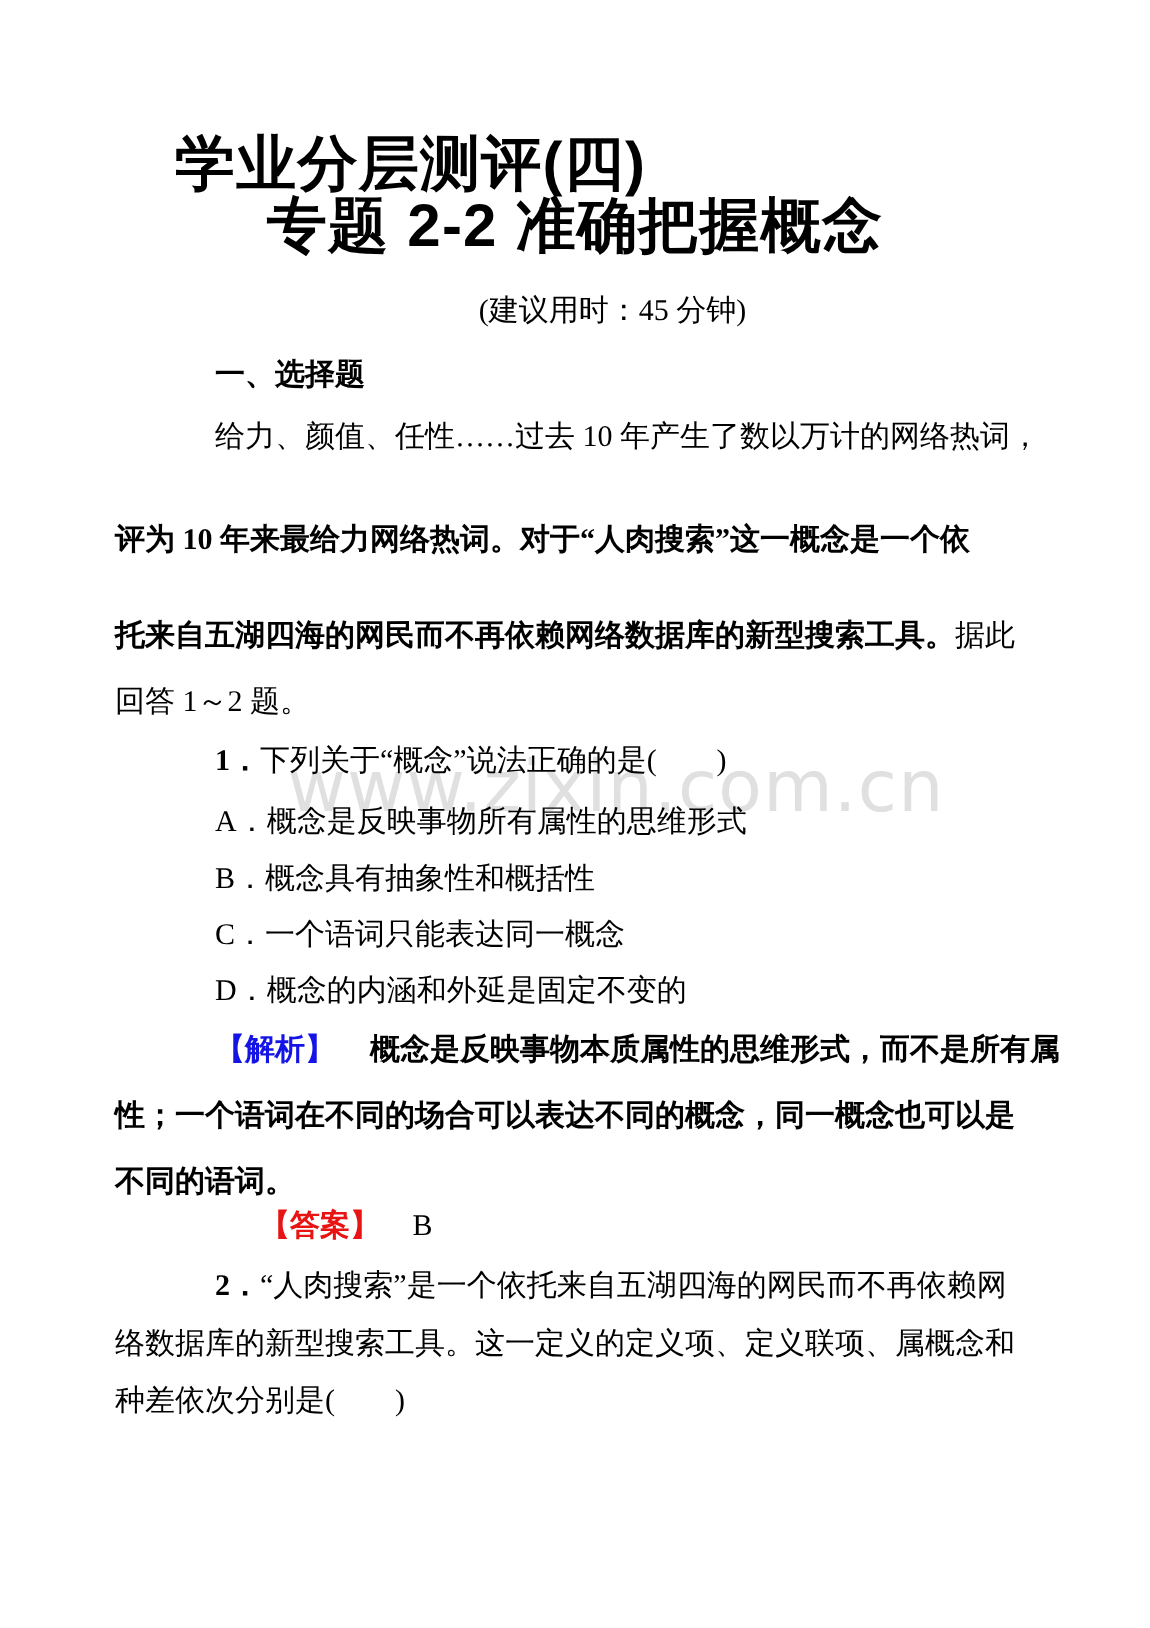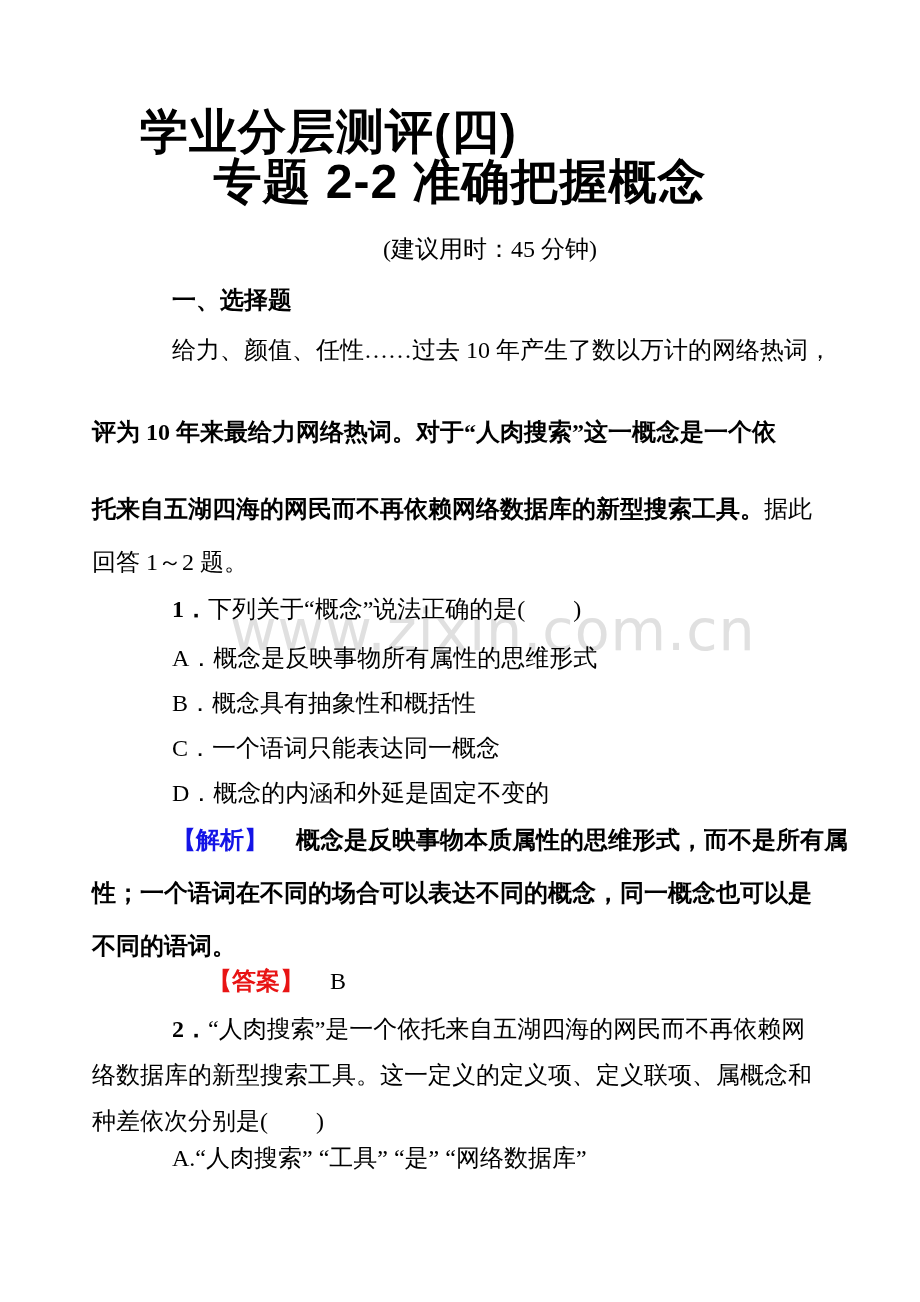--- a/index.html
+++ b/index.html
@@ -72,15 +72,14 @@
   <div class="abs indent" style="top:825px;"><span class="analysis-label">【解析】</span><span class="bold label-gap">概念是反映事物本质属性的思维形式，而不是所有属</span></div>
   <div class="abs bold" style="top:878px;">性；一个语词在不同的场合可以表达不同的概念，同一概念也可以是</div>
   <div class="abs bold" style="top:931px;">不同的语词。</div>
 
   <div class="abs" style="top:966px; left:172px; width:656px;margin-left:36px;"><span class="answer-label">【答案】</span><span class="answer-gap">B</span></div>
 
   <div class="abs indent" style="top:1014px;"><span class="num">2．</span><span>“人肉搜索”是一个依托来自五湖四海的网民而不再依赖网</span></div>
   <div class="abs" style="top:1060px;">络数据库的新型搜索工具。这一定义的定义项、定义联项、属概念和</div>
   <div class="abs" style="top:1106px;">种差依次分别是(　　)</div>
 
-  <div class="abs" style="top:1143px; left:172px; width:656px;">A.“人肉搜索” “工具” “是” “网络数据库”</div>
 
 </div>
 
 </body></html>

